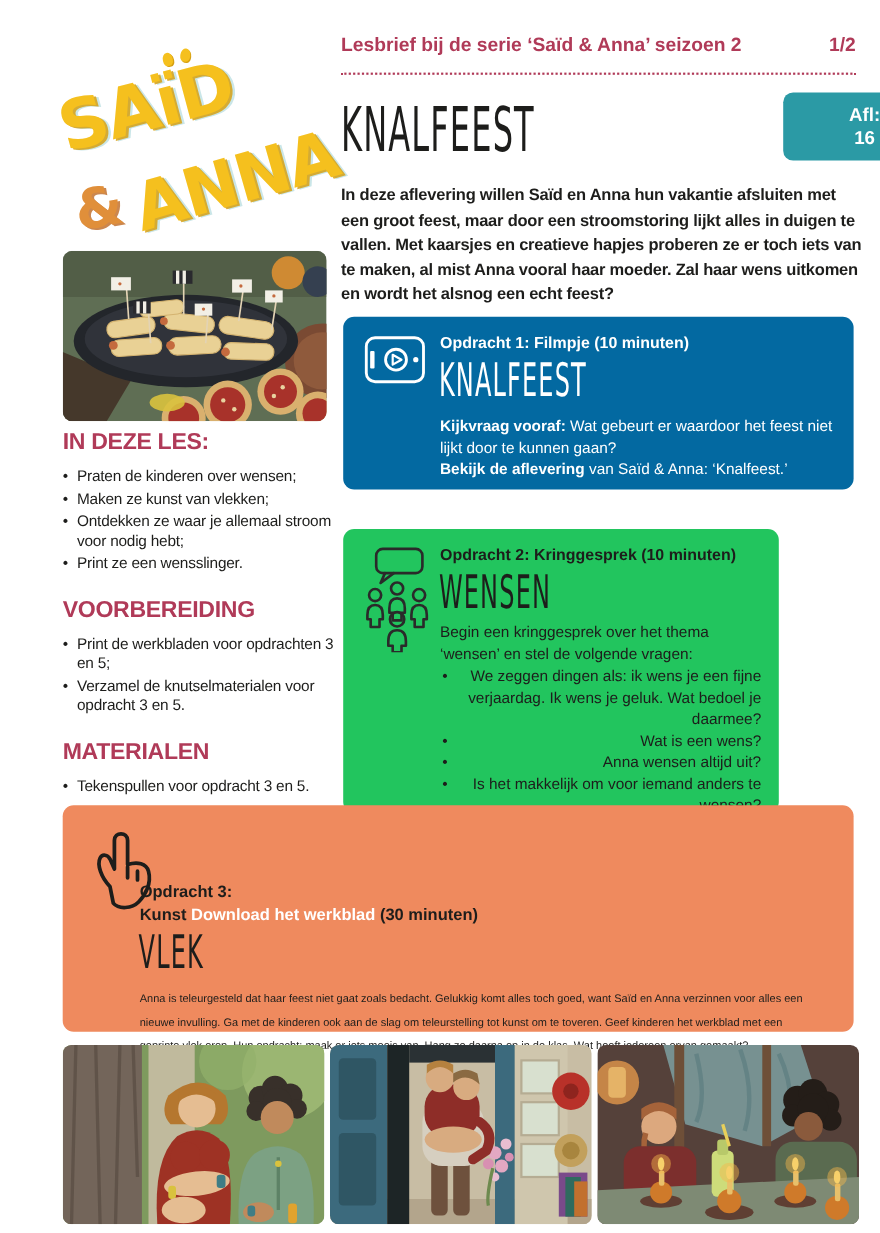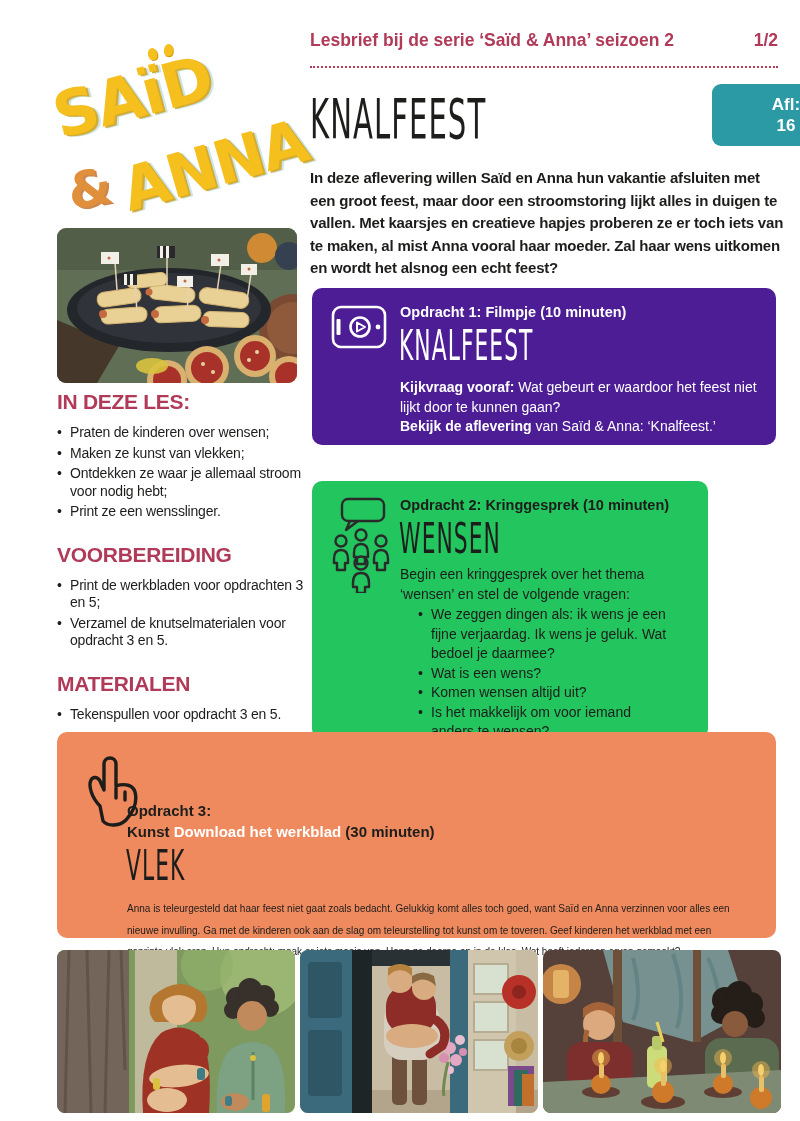--- a/index.html
+++ b/index.html
@@ -36,37 +36,37 @@
 
   .badge{position:absolute;left:712px;top:84px;width:64px;height:62px;border-radius:9px;
          background:#2b9aa5;color:#fff;font-weight:bold;font-size:17px;line-height:1.25;
          display:flex;flex-direction:column;align-items:center;justify-content:center;text-align:center;padding-left:42px;}
 
   .intro{position:absolute;left:310px;top:167px;width:474px;font-weight:bold;
          font-size:15px;line-height:22.6px;letter-spacing:-0.2px;}
 
   
   .box{position:absolute;border-radius:10px;}
-  .box-teal{left:312px;top:288px;width:464px;height:157px;background:#4c1d95;color:#fff;}
+  .box-teal{left:312px;top:288px;width:464px;height:157px;background:#0369a1;color:#fff;}
   .box-gray{left:312px;top:481px;width:396px;height:258px;background:#22c55e;color:#1d1d1b;}
   .box-orange{left:57px;top:732px;width:719px;height:206px;background:#ef8a5e;color:#1d1d1b;}
 
   .box .icon-slot{position:absolute;left:18px;top:16px;}
   .box .content{position:absolute;left:88px;top:14px;right:16px;}
   .box-orange .icon-slot{left:26px;top:20px;}
   .box-orange .content{left:70px;top:20px;right:28px;margin-top:48px;}
 
   .task-label{font-weight:bold;font-size:14.5px;line-height:20px;}
   .task-title{font-size:42px;line-height:44px;margin:2px 0 4px -1px;}
   .box-teal .task-title{color:#fff;}
   .task-body{font-size:14px;line-height:19.5px;}
   .box-teal .task-body{margin-top:6px;}
   .link-white{color:#fff;font-weight:bold;cursor:pointer;}
 
-  .q-list{margin:1px 16px 0;padding:0 0 0 2px;list-style:none;}
+  .q-list{margin:1px 0 0;padding:0 0 0 2px;list-style:none;text-align:right;}
   .q-list li{position:relative;padding-left:13px;font-size:14px;line-height:19.5px;}
   .q-list li::before{content:"\2022";position:absolute;left:0;top:0;}
 
   .box-orange .task-body{font-size:10px;line-height:21.5px;margin-top:6px;max-width:618px;}
   .box-orange .task-label{font-size:15px;line-height:21px;}
 
   
   .side-photo{position:absolute;left:57px;top:228px;width:240px;height:155px;
               border-radius:9px;overflow:hidden;}
   .side-text{position:absolute;left:57px;top:390px;width:252px;}
@@ -231,21 +231,21 @@
         <path d="M23 86 q0-10 8-10 q8 0 8 10 v4 h-4 v6 h-8 v-6 h-4 z"></path>
       </svg>
     </div>
     <div class="content">
       <div class="task-label">Opdracht 2: Kringgesprek (10 minuten)</div>
       <div class="task-title script">Wensen</div>
       <div class="task-body">Begin een kringgesprek over het thema ‘wensen’ en stel de volgende vragen:</div>
       <ul class="q-list">
         <li>We zeggen dingen als: ik wens je een fijne verjaardag. Ik wens je geluk. Wat bedoel je daarmee?</li>
         <li>Wat is een wens?</li>
-        <li>Komen wensen altijd uit?</li>
+        <li>Anna wensen altijd uit?</li>
         <li>Is het makkelijk om voor iemand anders te wensen?</li>
         <li>Wat wens je voor jezelf? Of voor de wereld?</li>
       </ul>
     </div>
   </div>
 
   <div class="box box-orange">
     <div class="icon-slot">
       <svg width="56" height="86" viewBox="0 0 56 86" fill="none" stroke="#1d1d1b" stroke-width="3.4" stroke-linecap="round" stroke-linejoin="round">
         <path d="M17 54 C9 46 5 34 8 28 c2-4 7-3 9 1 l4 9 V12 c0-8 12-8 12 0 v22 c9-3 17-1 19 6 c3 11-3 22-9 28 c-6 6-18 7-23 1 z"></path>

